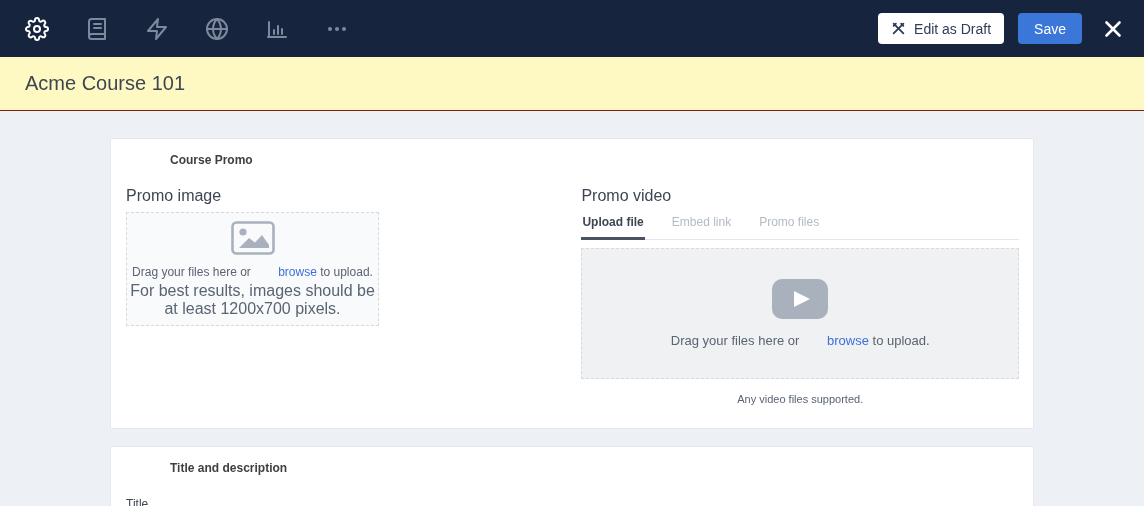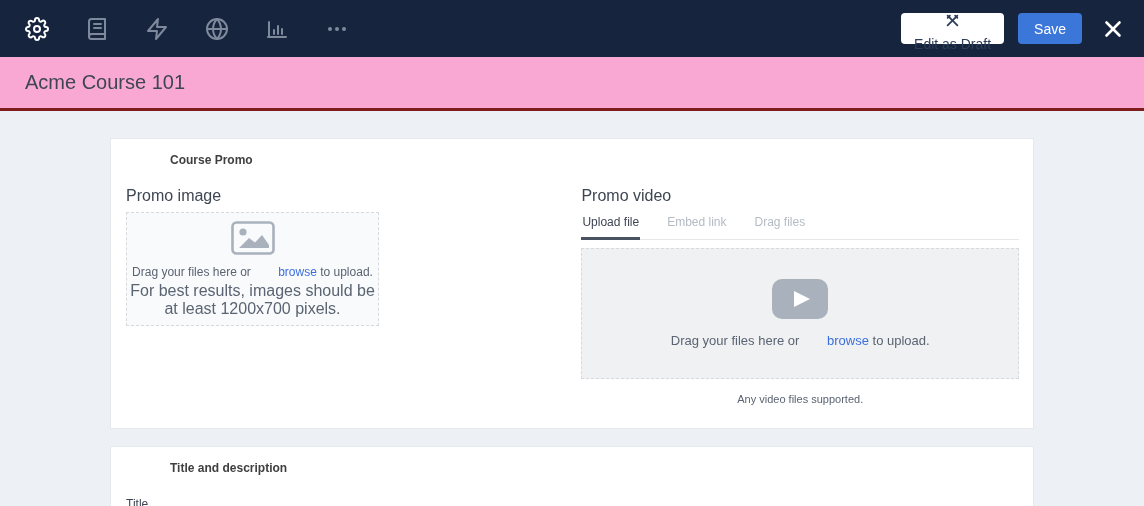--- a/index.html
+++ b/index.html
@@ -24,40 +24,40 @@
   }
   .nav-icon-btn svg { stroke:#7e899c; fill:none; stroke-width:2; stroke-linecap:round; stroke-linejoin:round; }
   .nav-icon-btn.active svg { stroke:#ffffff; }
   .nav-icon-btn .dotfill { fill:#7e899c; stroke:none; }
 
   .btn-edit-draft {
     display:flex; align-items:center; gap:8px;
     background:#ffffff; color:#2e3d58;
     border:none; border-radius:4px;
     font-family:inherit; font-size:14px;
-    height:31px; padding:0 13px; cursor:pointer;flex-direction:column;
+    height:31px; padding:0 13px; cursor:pointer;
   }
   .btn-edit-draft svg { stroke:#2e3d58; stroke-width:2.4; stroke-linecap:round; fill:none; }
   .btn-save {
     background:#3b76d9; color:#ffffff;
     border:none; border-radius:4px;
     font-family:inherit; font-size:14px;
     height:31px; padding:0 16px; margin-left:14px; cursor:pointer;
   }
   .btn-close {
     background:none; border:none; cursor:pointer;
     margin-left:20px; width:22px; height:22px;
     display:flex; align-items:center; justify-content:center;
   }
   .btn-close svg { stroke:#ffffff; stroke-width:2.6; stroke-linecap:round; }
 
   
   .titlebar {
-    height:54px; background:#f9a8d4;
-    border-bottom:3px solid #7f1d1d;
+    height:54px; background:#fef9c3;
+    border-bottom:1px solid #7f1d1d;
     display:flex; align-items:center;
     padding-left:25px;
   }
   .page-title { font-size:20px; font-weight:400; color:#3e4653; }
 
   
   .content { padding:27px 110px 0 110px; }
 
   .card {
     background:#ffffff;
@@ -90,21 +90,21 @@
   .img-icon { margin-bottom:10px; }
   .play-icon { margin-bottom:14px; }
 
   
   .tab-row { display:flex; gap:26px; border-bottom:1px solid #e5e8eb; margin-bottom:0; }
   .tab {
     font-size:12px; color:#b4bbc5; background:none; border:none;
     font-family:inherit; padding:0 1px 8px 1px; cursor:pointer;
     border-bottom:3px solid transparent; margin-bottom:-1px;
   }
-  .tab.active { color:#3e4653; font-weight:400; border-bottom-color:#4a5361; }
+  .tab.active { color:#3e4653; font-weight:700; border-bottom-color:#4a5361; }
 
   .video-hint { text-align:center; font-size:11px; color:#5a6472; margin-top:14px; }
 
   .title-card-label { font-size:12px; color:#3e4653; margin-top:22px; }
 </style>
 </head>
 <body>
 
 <header class="navbar">
   <nav class="nav-icons">
@@ -199,21 +199,21 @@
           <div class="dz-hint">For best results, images should be at least 1200x700 pixels.</div>
         </div>
       </div>
 
       <div class="col-video">
         <div class="field-label" style="margin-bottom:10px;">Promo video</div>
 
         <div class="tab-row">
           <button class="tab active">Upload file</button>
           <button class="tab">Embed link</button>
-          <button class="tab">Drag files</button>
+          <button class="tab">Promo files</button>
         </div>
 
         <div class="dropzone dz-video">
           <span class="play-icon" style="display:flex;">
             <svg width="56" height="40" viewBox="0 0 56 40">
               <rect x="0" y="0" width="56" height="40" rx="10" fill="#a9b1bd"></rect>
               <polygon points="22,12 38,20 22,28" fill="#ffffff"></polygon>
             </svg>
           </span>
           <div class="drag-text"><span>Drag your files here or </span><span class="browse-link">browse</span><span> to upload.</span></div>

